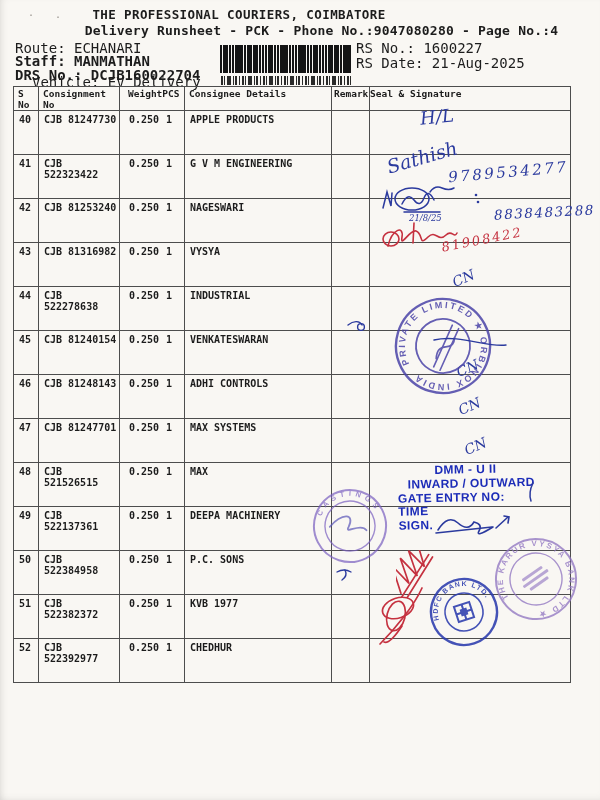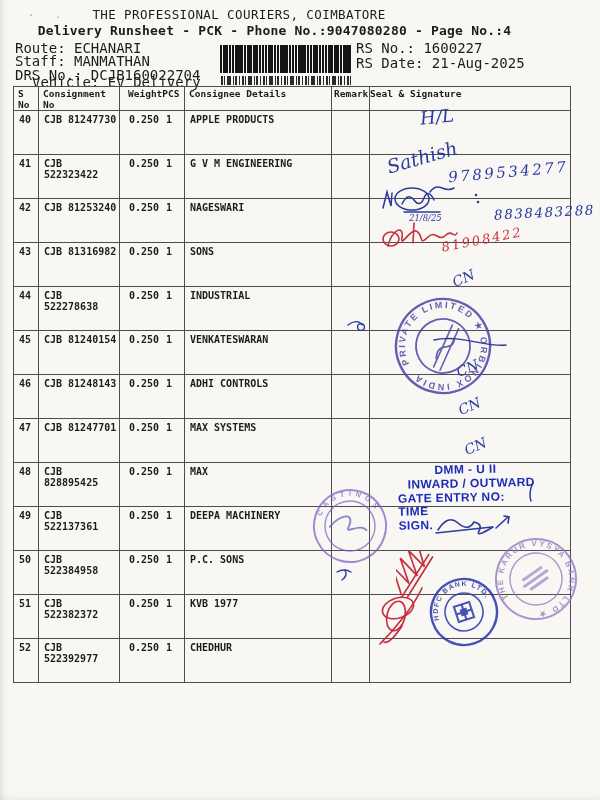--- a/index.html
+++ b/index.html
@@ -1,23 +1,23 @@
 <!DOCTYPE html>
 <html><head>
 <meta charset="utf-8">
 <style>
   html,body{margin:0;padding:0;background:#e8e6e2;}
   .page{position:relative;width:600px;height:800px;background:#f9f7f3;overflow:hidden;
         font-family:"DejaVu Sans Mono",monospace;color:#1c1c1c;
         box-shadow:inset 6px 0 8px -6px rgba(0,0,0,.15), inset 0 -6px 8px -6px rgba(0,0,0,.08);}
   .abs{position:absolute;white-space:nowrap;}
-  .doc-title{top:7px;left:0;width:478px;text-align:center;font-size:12.5px;font-weight:normal;letter-spacing:.4px;}
-  .doc-subtitle{top:23px;left:0;width:549px;text-align:center;font-size:13px;font-weight:bold;letter-spacing:.2px;}
+  .doc-title{top:7px;left:0;width:478px;text-align:center;font-size:12.5px;font-weight:bold;letter-spacing:.4px;}
+  .doc-subtitle{top:23px;left:0;width:549px;text-align:center;font-size:13px;font-weight:bold;letter-spacing:.2px;padding-left:47px;}
   .meta{font-size:14px;}
-  .bold{font-weight:normal;}
+  .bold{font-weight:bold;}
   .barcode-main{left:220px;top:45px;width:132px;height:28px;
     background-image:repeating-linear-gradient(90deg,#141414 0 2px,transparent 2px 3px),
                      repeating-linear-gradient(90deg,#141414 0 1px,transparent 1px 5px),
                      repeating-linear-gradient(90deg,transparent 0 6px,#141414 6px 8px,transparent 8px 11px);}
   .barcode-sub{left:221px;top:76px;width:130px;height:9px;opacity:.9;
     background-image:repeating-linear-gradient(90deg,#141414 0 1px,transparent 1px 3px),
                      repeating-linear-gradient(90deg,#141414 0 2px,transparent 2px 7px);}
   table.runsheet{position:absolute;left:13px;top:86px;width:557px;border-collapse:collapse;table-layout:fixed;}
   table.runsheet th,table.runsheet td{border:1px solid #4d4d4d;vertical-align:top;text-align:left;
     font-family:"DejaVu Sans Mono",monospace;font-weight:bold;overflow:hidden;}
@@ -124,21 +124,21 @@
         </tr>
         <tr>
           <td>43</td>
           <td>CJB 81316982</td>
           <td>
             <div class="wp-flex">
               <span>0.250</span>
               <span>1</span>
             </div>
           </td>
-          <td>SONS</td>
+          <td>VYSYA</td>
           <td></td>
           <td></td>
         </tr>
         <tr>
           <td>44</td>
           <td>CJB 522278638</td>
           <td>
             <div class="wp-flex">
               <span>0.250</span>
               <span>1</span>
@@ -182,21 +182,21 @@
               <span>0.250</span>
               <span>1</span>
             </div>
           </td>
           <td>MAX SYSTEMS</td>
           <td></td>
           <td></td>
         </tr>
         <tr>
           <td>48</td>
-          <td>CJB 828895425</td>
+          <td>CJB 521526515</td>
           <td>
             <div class="wp-flex">
               <span>0.250</span>
               <span>1</span>
             </div>
           </td>
           <td>MAX</td>
           <td></td>
           <td></td>
         </tr>

